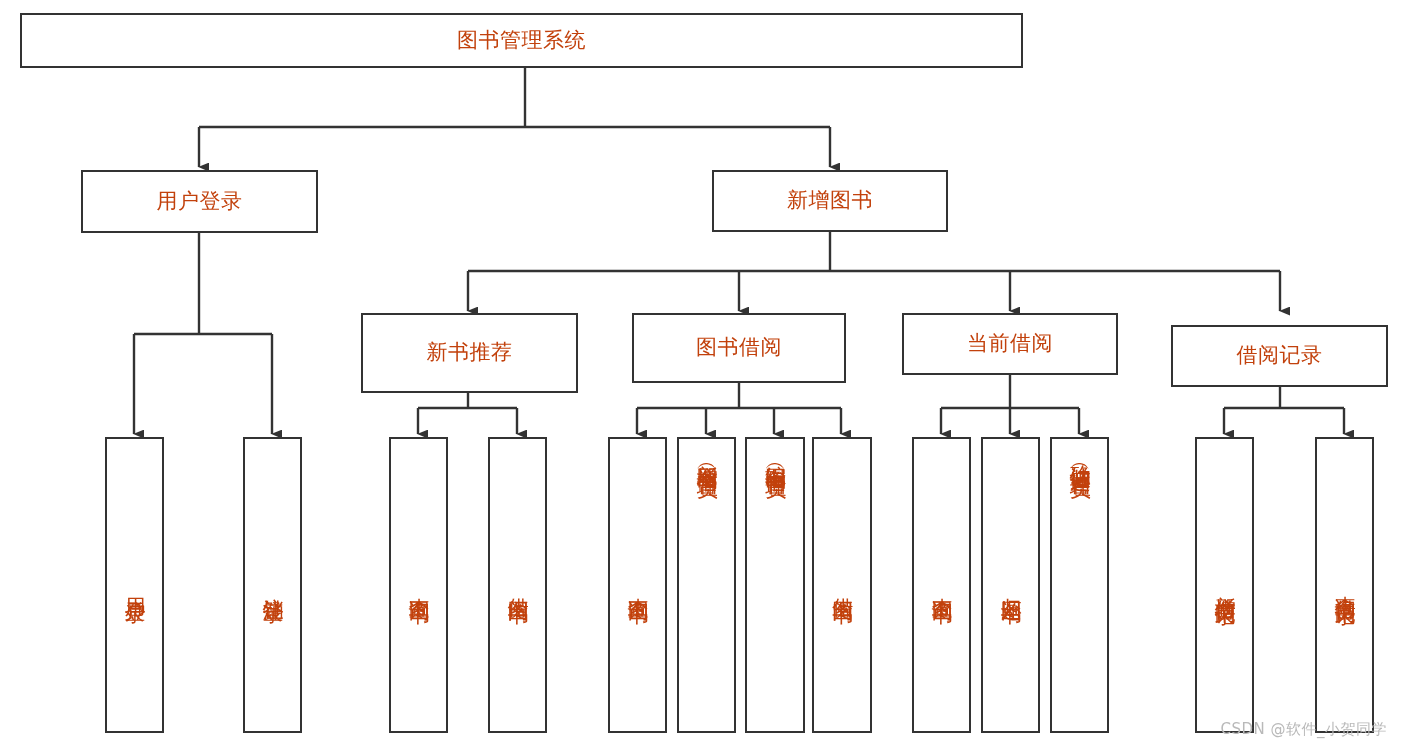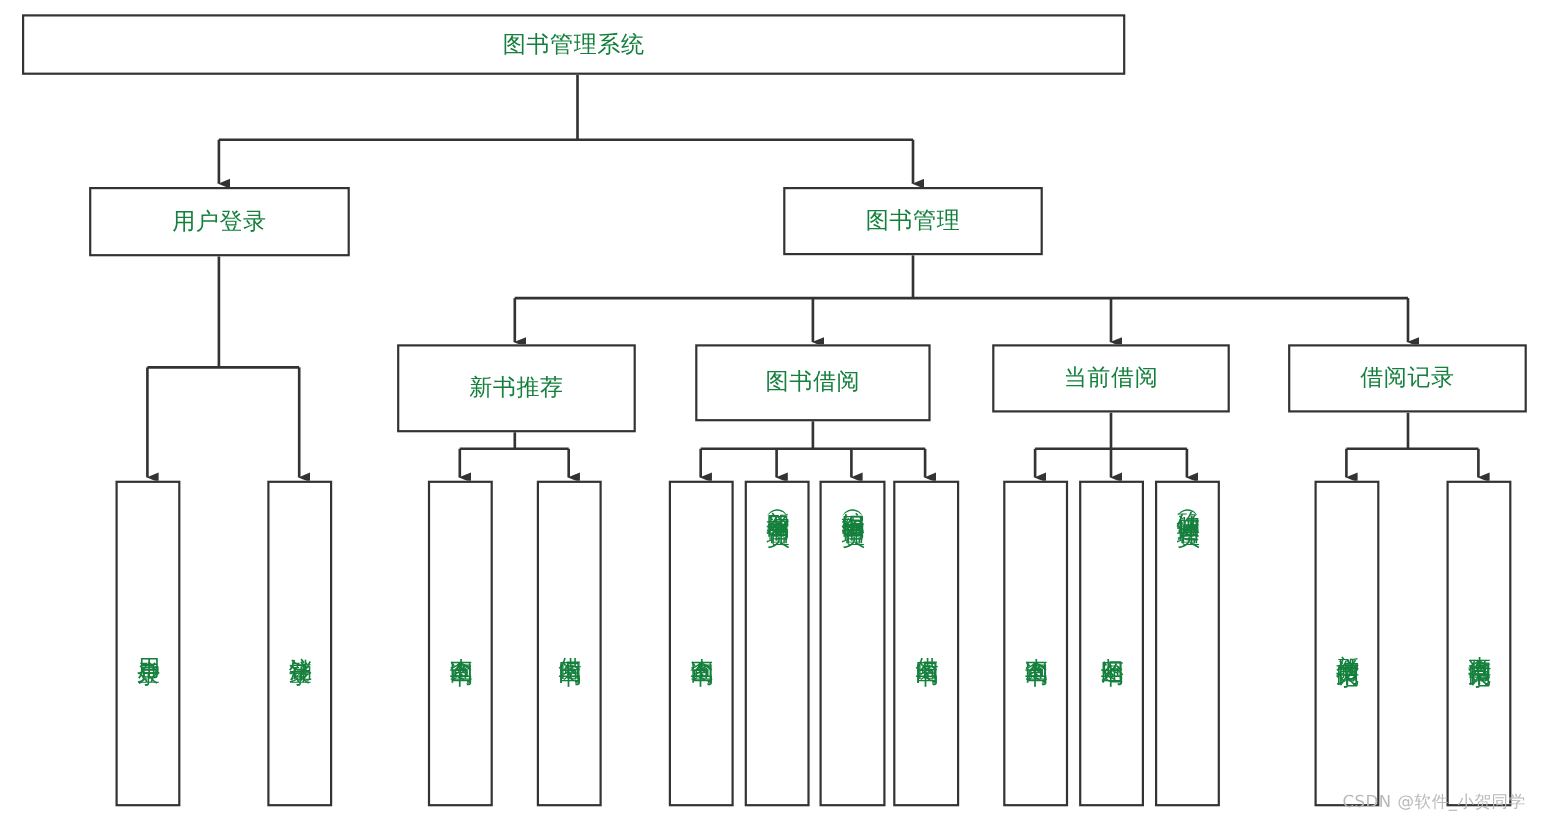--- a/index.html
+++ b/index.html
@@ -33,21 +33,21 @@
     display: flex;
     align-items: center;
     justify-content: center;
     color: #1a1a1a;
     z-index: 2;
   }
   .node-label {
     display: block;
     text-align: center;
     letter-spacing: 0.5px;
-    color: #15803d;
+    color: #c2410c;
   }
   .node.horizontal .node-label {
     font-size: 21px;
     line-height: 1.1;
     white-space: nowrap;
   }
   .node.vertical {
     align-items: flex-start;
     padding-top: 9px;
   }
@@ -132,36 +132,36 @@
 
   <div class="node horizontal" style="left:20px; top:13px; width:1003px; height:55px;">
     <span class="node-label">图书管理系统</span>
   </div>
 
   <div class="node horizontal" style="left:81px; top:170px; width:237px; height:63px;">
     <span class="node-label">用户登录</span>
   </div>
 
   <div class="node horizontal" style="left:712px; top:170px; width:236px; height:62px;">
-    <span class="node-label">图书管理</span>
+    <span class="node-label">新增图书</span>
   </div>
 
   <div class="node horizontal" style="left:361px; top:313px; width:217px; height:80px;">
     <span class="node-label">新书推荐</span>
   </div>
 
   <div class="node horizontal" style="left:632px; top:313px; width:214px; height:70px;">
     <span class="node-label">图书借阅</span>
   </div>
 
   <div class="node horizontal" style="left:902px; top:313px; width:216px; height:62px;">
     <span class="node-label">当前借阅</span>
   </div>
 
-  <div class="node horizontal" style="left:1171px; top:313px; width:217px; height:62px;">
+  <div class="node horizontal" style="left:1171px; top:325px; width:217px; height:62px;">
     <span class="node-label">借阅记录</span>
   </div>
 
   <div class="node vertical centered" style="left:105px; top:437px; width:59px; height:296px;">
     <span class="node-label">用户登录</span>
   </div>
 
   <div class="node vertical centered" style="left:243px; top:437px; width:59px; height:296px;">
     <span class="node-label">注销登录</span>
   </div>

